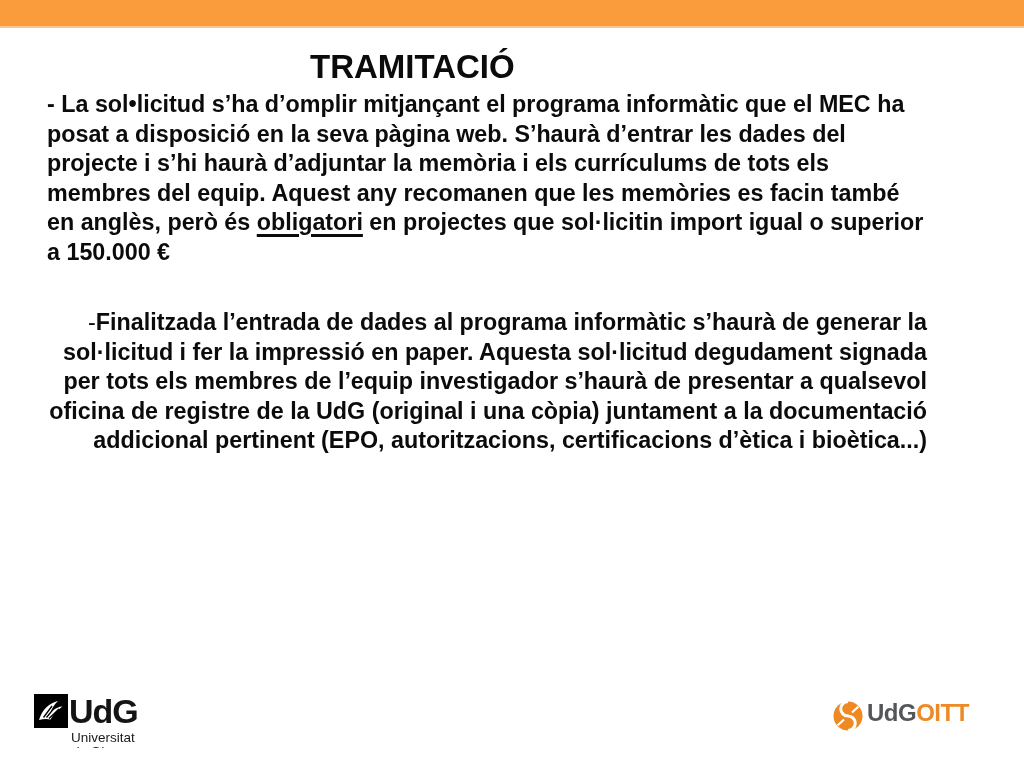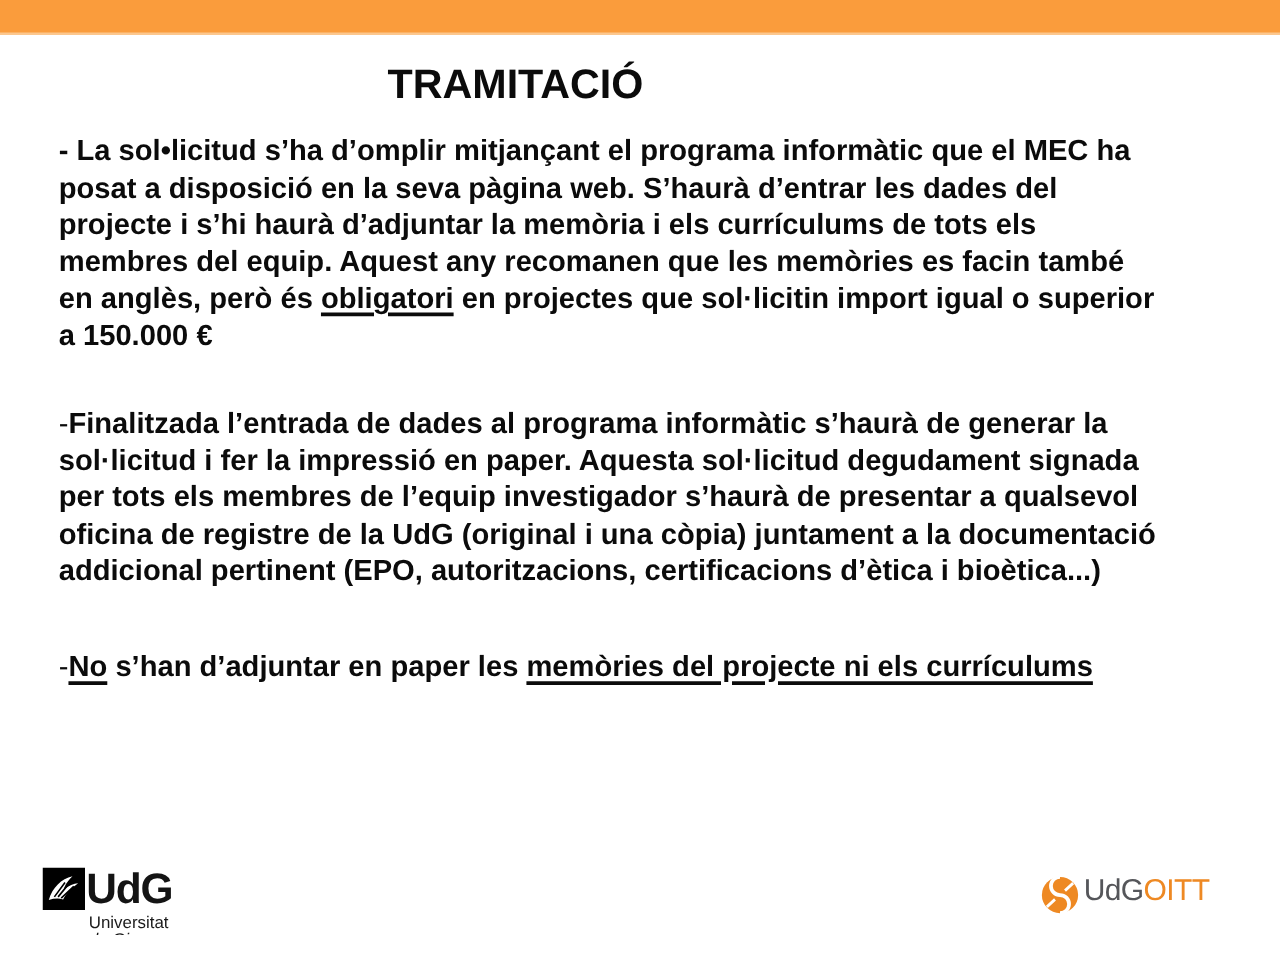--- a/index.html
+++ b/index.html
@@ -30,30 +30,30 @@
     font-weight: bold;
     font-size: 33px;
     line-height: 36px;
     color: #0b0b0b;
     white-space: nowrap;
   }
 
   
   .body {
     position: absolute;
-    left: 47px; top: 106px;
+    left: 47px; top: 90px;
     width: 880px;
     font-weight: bold;
     font-size: 23.3px;
     line-height: 29.5px;
     color: #0b0b0b;
   }
   .para { margin: 0; }
   .p1 { margin-bottom: 41px; }
-  .p2 { margin-bottom: 47px; }
+  .p2 { margin-bottom: 33px; text-align: right; }
   .dash { font-weight: 400; }
   .u {
     text-decoration: underline;
     text-decoration-thickness: 2.5px;
     text-underline-offset: 4px;
   }
 
   
   .udg-square { position: absolute; left: 34px; top: 694px; width: 34px; height: 34px; }
   .udg-acronym {
@@ -66,21 +66,21 @@
     font-weight: 400; font-size: 13.5px; line-height: 14px;
     color: #1a1a1a; white-space: nowrap;
   }
   .udg-name1 { top: 731px; text-align: center; }
   .udg-name2 { top: 745px; font-style: italic; }
 
   
   .oitt-icon { position: absolute; left: 831px; top: 699px; width: 34px; height: 34px; }
   .oitt-wordmark {
     position: absolute; left: 867px; top: 700px;
-    font-weight: normal; font-size: 24px; line-height: 26px;
+    font-weight: bold; font-size: 24px; line-height: 26px;
     letter-spacing: -0.5px; white-space: nowrap;
   }
   .oitt-udg { color: #55565A; }
   .oitt-oitt { color: #EE8923; }
   .oitt-sub {
     position: absolute; left: 868px; top: 726px;
     font-weight: 400; font-size: 7.5px; line-height: 8.6px;
     letter-spacing: 0.35px; color: #55565A; white-space: nowrap;
   }
 </style>
@@ -91,21 +91,20 @@
 
   <div class="topbar"></div>
 
   <h1 class="title">TRAMITACIÓ</h1>
 
   <div class="body">
     <p class="para p1"><span>- La sol•licitud s’ha d’omplir mitjançant el programa informàtic que el MEC ha posat a disposició en la seva pàgina web. S’haurà d’entrar les dades del projecte i s’hi haurà d’adjuntar la memòria i els currículums de tots els membres del equip. Aquest any recomanen que les memòries es facin també en anglès, però és </span><span class="u">obligatori</span><span> en projectes que sol·licitin import igual o superior a 150.000 €</span></p>
 
     <p class="para p2"><span class="dash">-</span><span>Finalitzada l’entrada de dades al programa informàtic s’haurà de generar la sol·licitud i fer la impressió en paper. Aquesta sol·licitud degudament signada per tots els membres de l’equip investigador s’haurà de presentar a qualsevol oficina de registre de la UdG (original i una còpia) juntament a la documentació addicional pertinent (EPO, autoritzacions, certificacions d’ètica i bioètica...)</span></p>
 
-    <p class="para p3"><span class="dash">-</span><span class="u">No</span><span> s’han d’adjuntar en paper les </span><span class="u">memòries del projecte ni els currículums</span></p>
   </div>
 
   <div class="udg-square">
     <svg width="34" height="34" viewBox="0 0 34 34" aria-hidden="true">
       <rect x="0" y="0" width="34" height="34" fill="#000000"></rect>
       <path fill="#ffffff" d="M5 26 C8 16 15 9 24 7 C20 11 18 14 17 17.5 C21 14.5 25 12.5 28.5 12.5 C23 16.5 18.5 21 16.5 25.5 C13 24.5 9 24.8 5 26 Z"></path>
       <path stroke="#000000" stroke-width="1.3" fill="none" d="M9.5 23.5 L18 12 M12.5 23.5 L21.5 12.5 M15 24.5 L25 15"></path>
     </svg>
   </div>
   <div class="udg-acronym">UdG</div>

